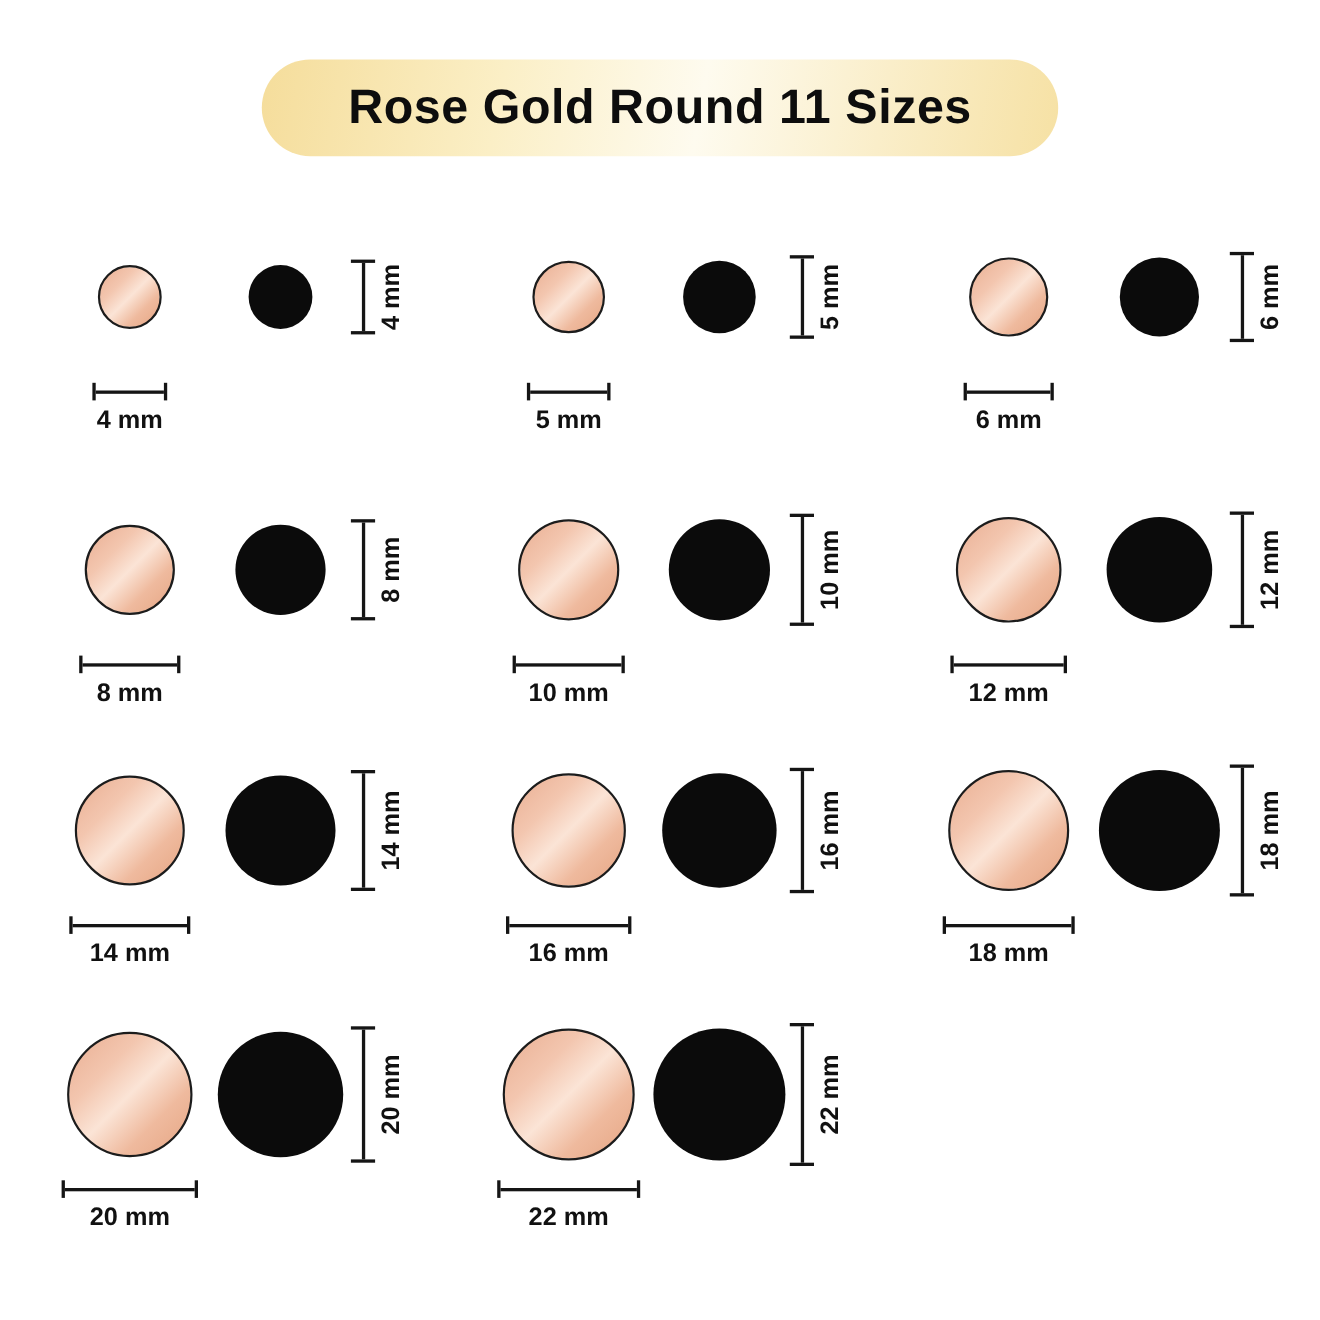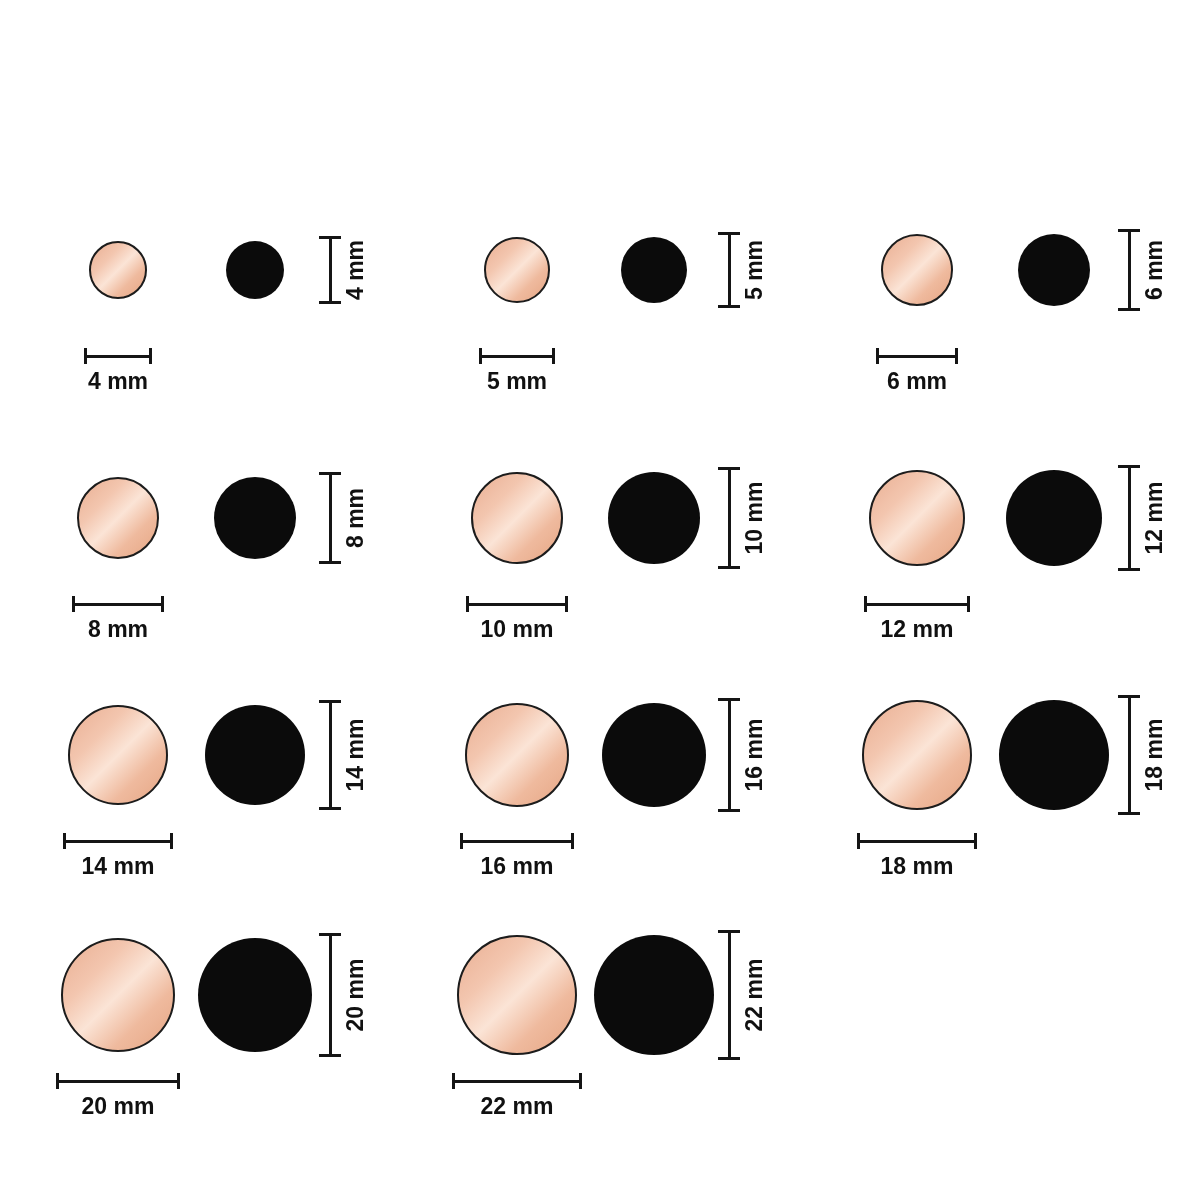--- a/index.html
+++ b/index.html
@@ -51,20 +51,23 @@
   }
   .h-label{
     position:absolute;font-size:23px;font-weight:700;color:#111;text-align:center;white-space:nowrap;
   }
 </style>
 </head>
 <body>
 
 <div class="stage">
 
+  <div class="title-pill">
+    <div class="title-text">Rose Gold Round 11 Sizes</div>
+  </div>
 
   <div class="cell" style="left: 58px; top: 210px;">
     <div class="circle rose" style="width: 58px; height: 58px; left: 31px; top: 31px;"></div>
     <div class="circle black" style="width: 58px; height: 58px; left: 168px; top: 31px;"></div>
     <div class="v-ruler" style="left: 261px; top: 26px; height: 68px;"></div>
     <div class="v-label" style="left: 284px; top: 60px;">4 mm</div>
     <div class="h-ruler" style="left: 26px; top: 138px; width: 68px;"></div>
     <div class="h-label" style="left: -20px; top: 158px; width: 160px;">4 mm</div>
   </div>
 

